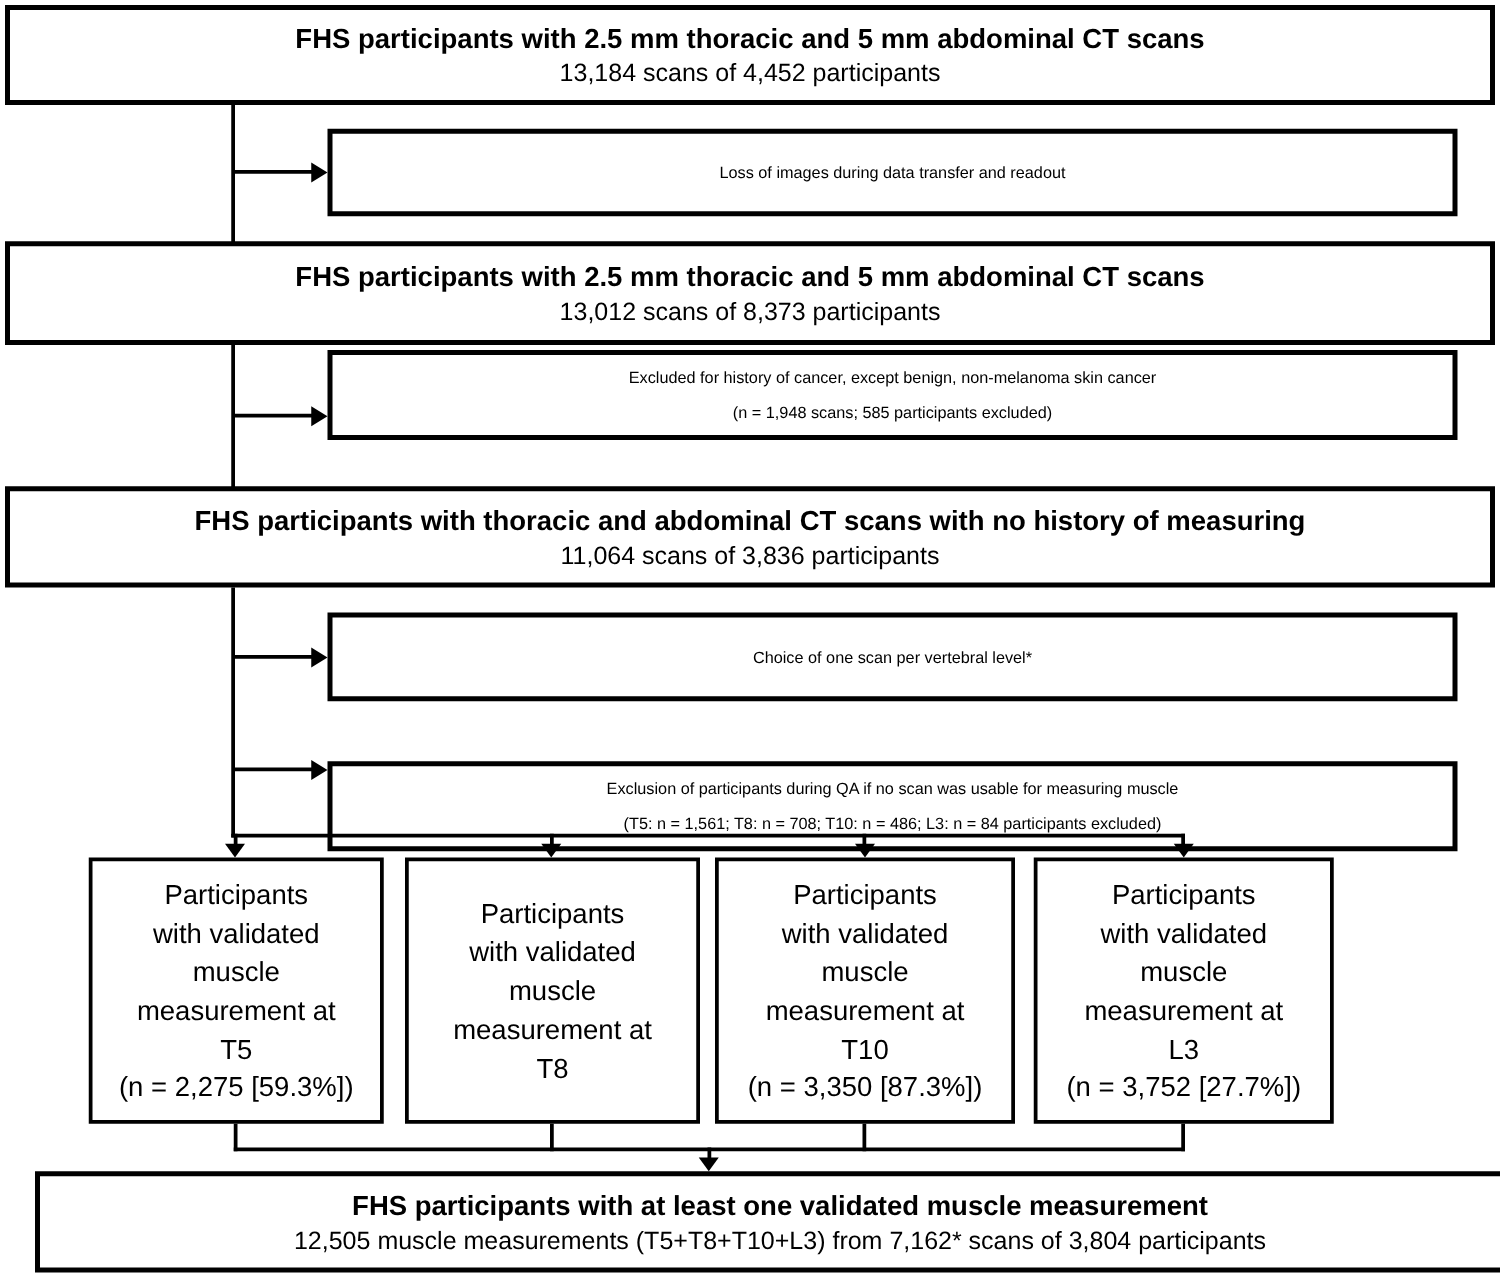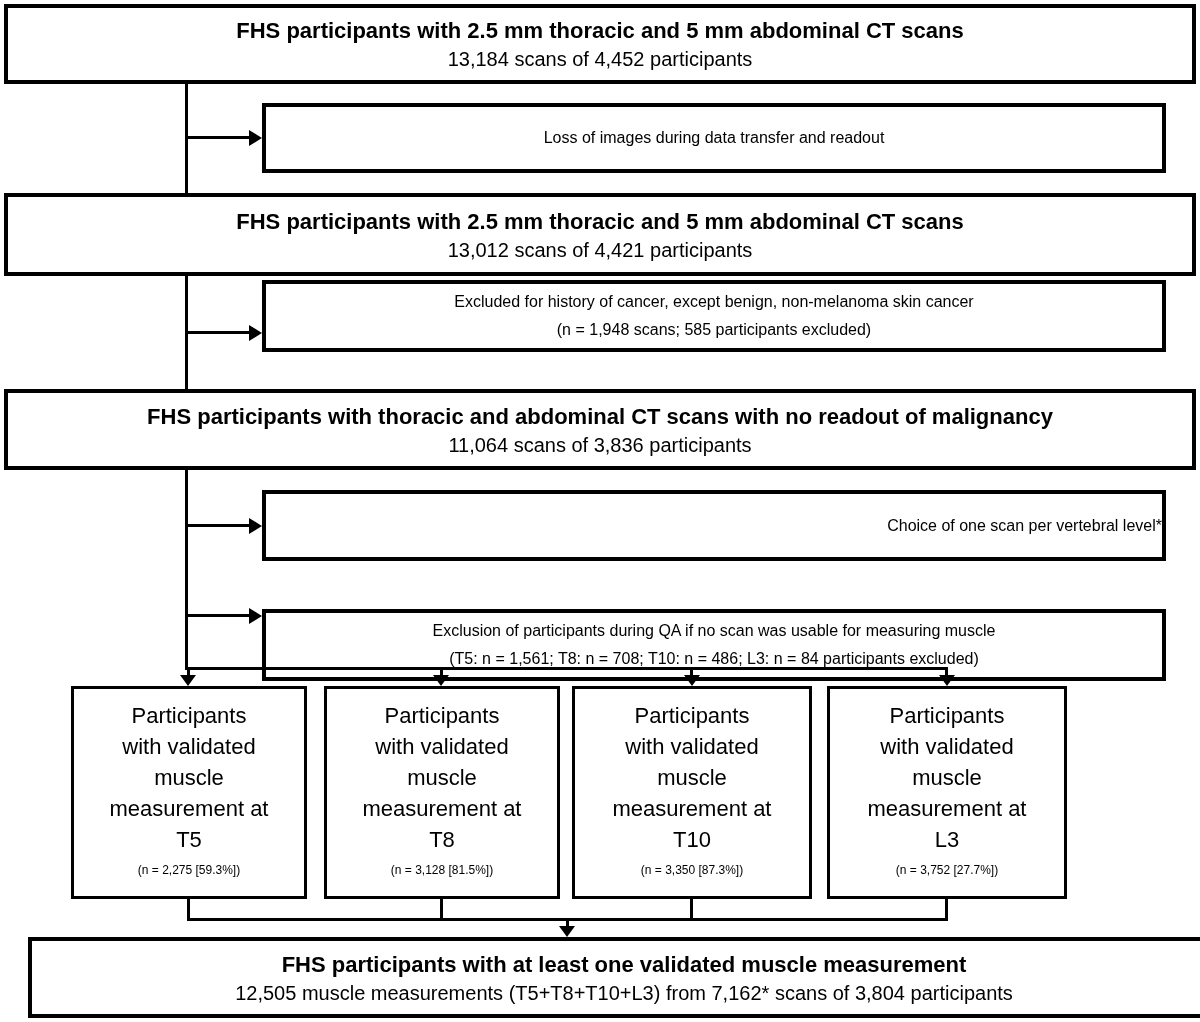--- a/index.html
+++ b/index.html
@@ -20,23 +20,23 @@
     flex-direction:column;
     justify-content:center;
     align-items:center;
     text-align:center;
   }
   .main-box{left:4px;width:1192px;}
   .excl-box{left:262px;width:904px;}
   .outcome-box{top:686px;height:213px;border-width:3px;}
   .main-title{font-size:22px;font-weight:bold;line-height:30px;}
   .main-sub{font-size:20px;line-height:26px;}
-  .excl-line{font-size:16px;line-height:28px;}
+  .excl-line{font-size:13px;line-height:28px;}
   .outcome-title{font-size:22px;font-weight:normal;line-height:31px;white-space:pre-line;}
-  .outcome-sub{font-size:12px;line-height:30px;}
+  .outcome-sub{font-size:22px;line-height:30px;}
   .line{position:absolute;background:#000000;}
   .arrow-right{
     position:absolute;width:0;height:0;
     border-top:8px solid transparent;
     border-bottom:8px solid transparent;
     border-left:13px solid #000000;
   }
   .arrow-down{
     position:absolute;width:0;height:0;
     border-left:8px solid transparent;
@@ -53,34 +53,34 @@
     <div class="main-title">FHS participants with 2.5 mm thoracic and 5 mm abdominal CT scans</div>
     <div class="main-sub">13,184 scans of 4,452 participants</div>
   </div>
 
   <div class="box excl-box" style="top:103px;height:70px;">
     <div class="excl-line">Loss of images during data transfer and readout</div>
   </div>
 
   <div class="box main-box" style="top:193px;height:83px;">
     <div class="main-title">FHS participants with 2.5 mm thoracic and 5 mm abdominal CT scans</div>
-    <div class="main-sub">13,012 scans of 4,421 participants</div>
+    <div class="main-sub">13,012 scans of 8,373 participants</div>
   </div>
 
   <div class="box excl-box" style="top:280px;height:72px;">
     <div class="excl-line">Excluded for history of cancer, except benign, non-melanoma skin cancer</div>
     <div class="excl-line">(n = 1,948 scans; 585 participants excluded)</div>
   </div>
 
   <div class="box main-box" style="top:389px;height:81px;">
-    <div class="main-title">FHS participants with thoracic and abdominal CT scans with no readout of malignancy</div>
+    <div class="main-title">FHS participants with thoracic and abdominal CT scans with no history of measuring</div>
     <div class="main-sub">11,064 scans of 3,836 participants</div>
   </div>
 
-  <div class="box excl-box" style="top:490px;height:71px;align-items:flex-end;">
+  <div class="box excl-box" style="top:490px;height:71px;">
     <div class="excl-line">Choice of one scan per vertebral level*</div>
   </div>
 
   <div class="box excl-box" style="top:580px;height:72px;margin-top:29px;">
     <div class="excl-line">Exclusion of participants during QA if no scan was usable for measuring muscle</div>
     <div class="excl-line">(T5: n = 1,561; T8: n = 708; T10: n = 486; L3: n = 84 participants excluded)</div>
   </div>
 
   <div class="box outcome-box" style="left:71px;width:236px;">
     <div class="outcome-title">Participants
@@ -89,21 +89,20 @@
 measurement at
 T5</div>
     <div class="outcome-sub">(n = 2,275 [59.3%])</div>
   </div>
   <div class="box outcome-box" style="left:324px;width:236px;">
     <div class="outcome-title">Participants
 with validated
 muscle
 measurement at
 T8</div>
-    <div class="outcome-sub">(n = 3,128 [81.5%])</div>
   </div>
   <div class="box outcome-box" style="left:572px;width:240px;">
     <div class="outcome-title">Participants
 with validated
 muscle
 measurement at
 T10</div>
     <div class="outcome-sub">(n = 3,350 [87.3%])</div>
   </div>
   <div class="box outcome-box" style="left:827px;width:240px;">

